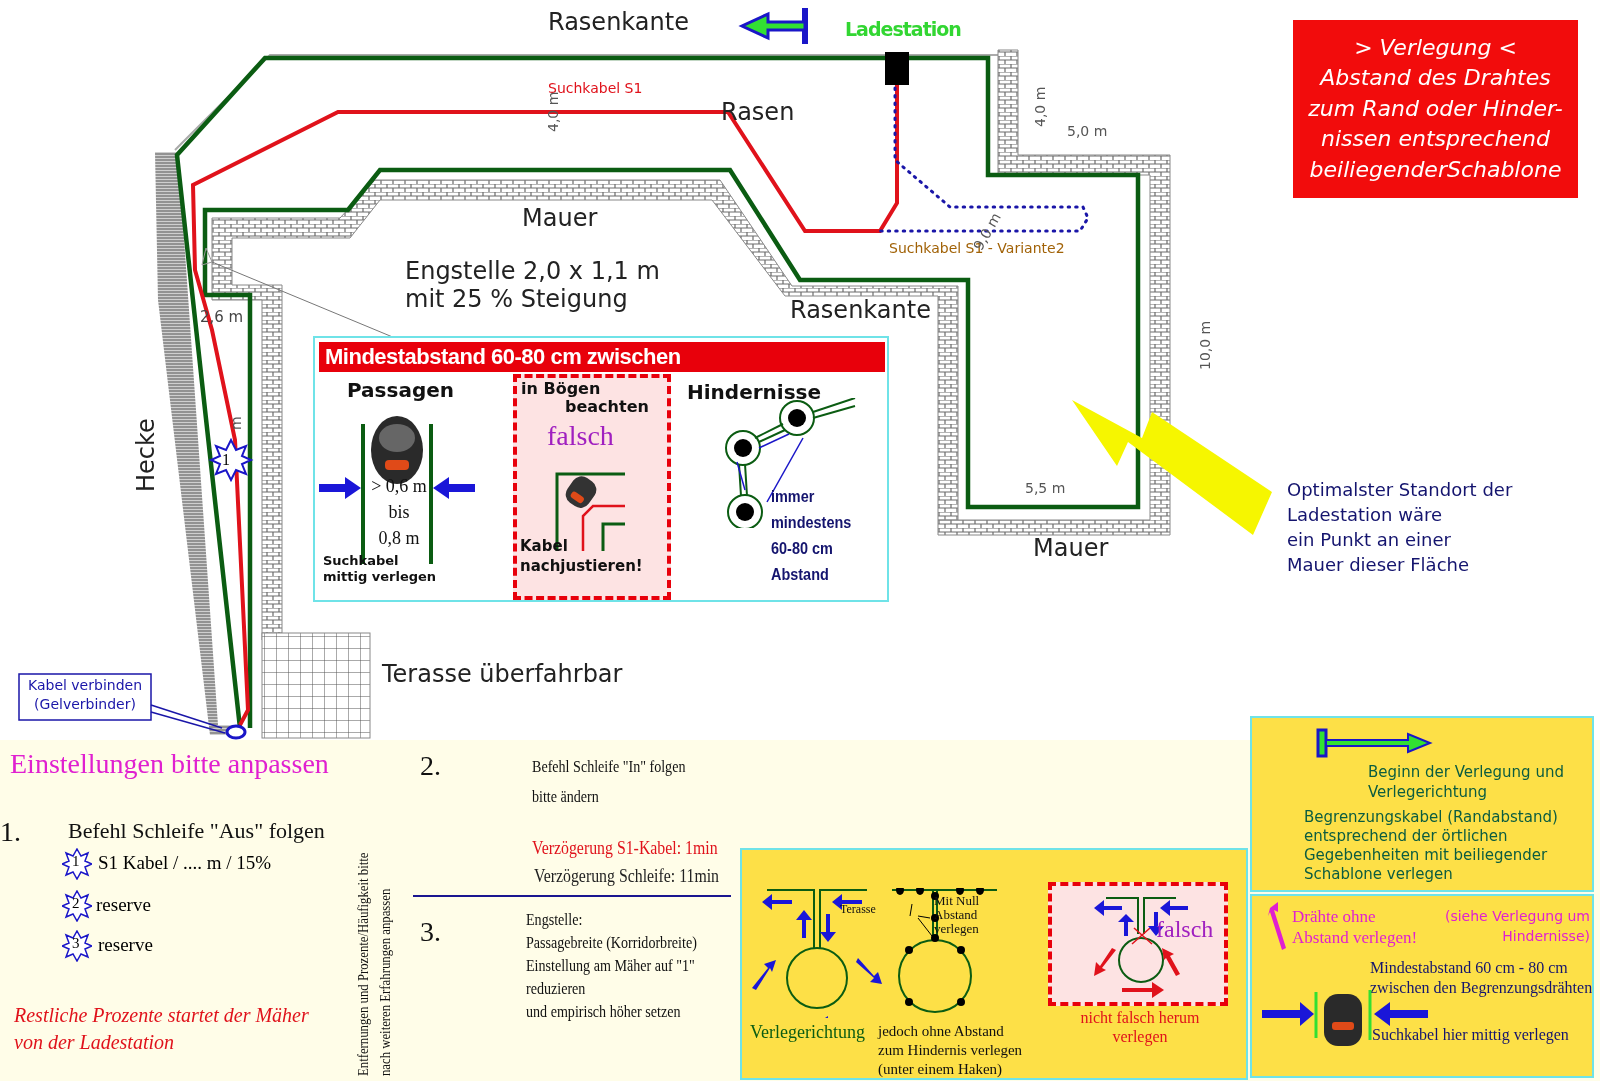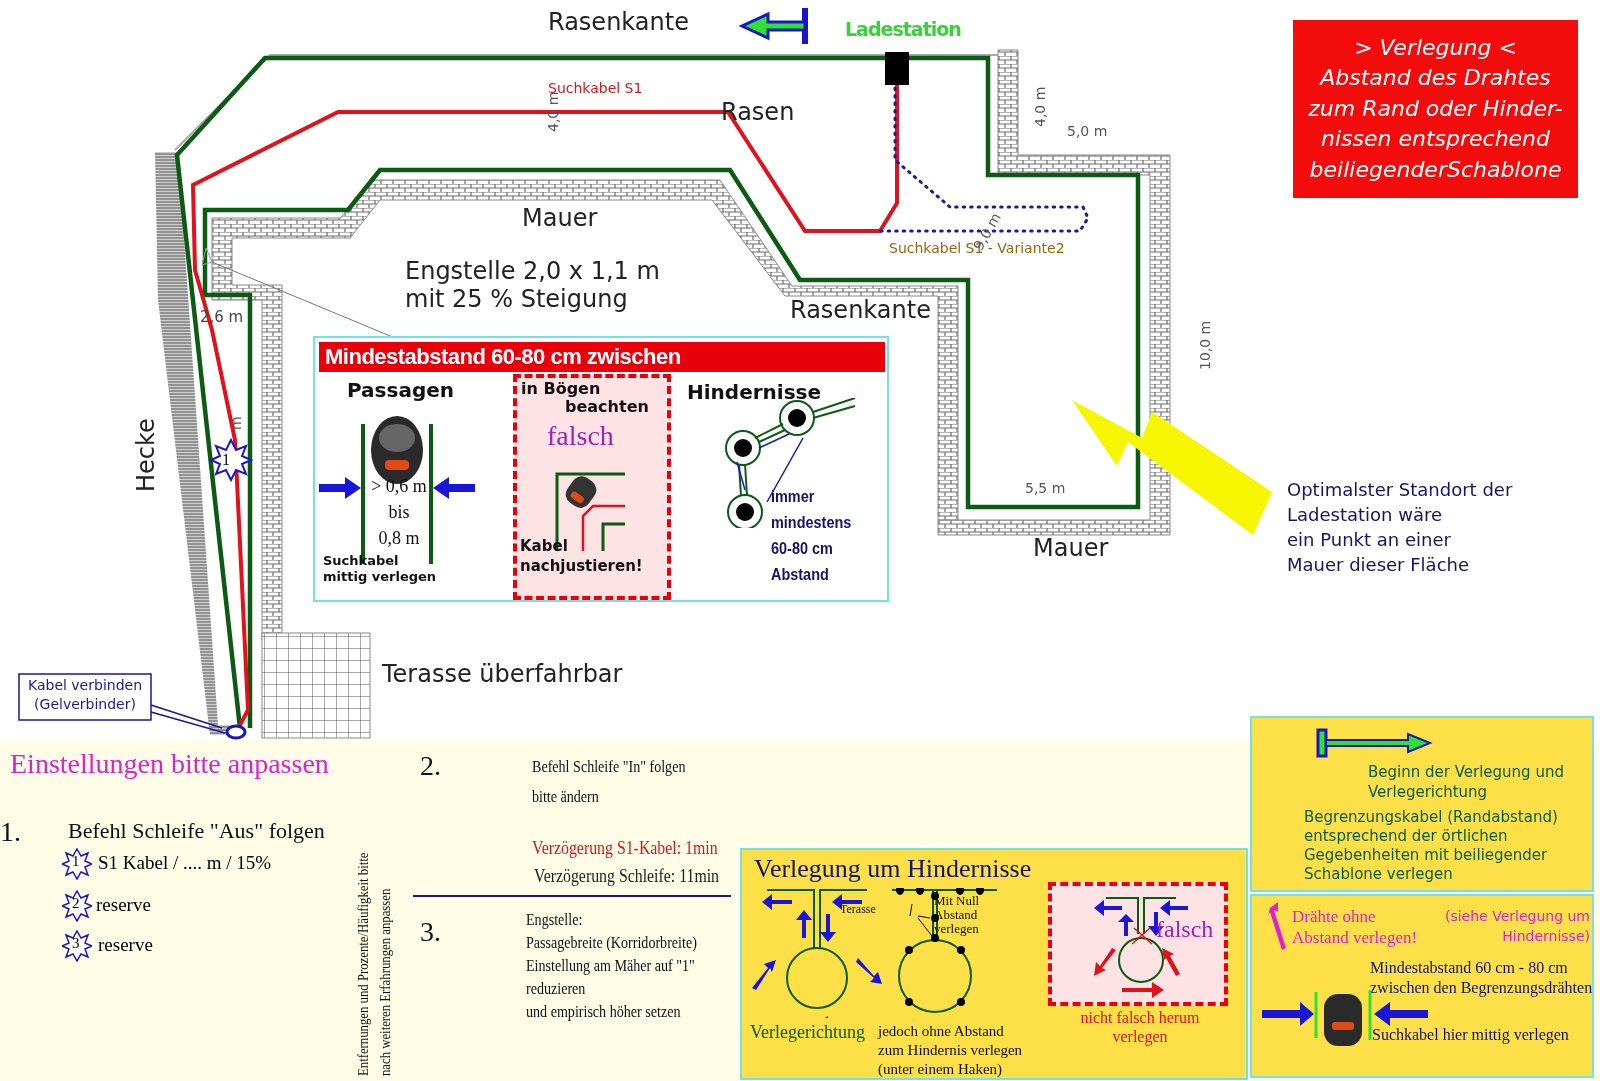--- a/index.html
+++ b/index.html
@@ -217,20 +217,22 @@
     <div style="position:relative;height:40px;">
       <svg width="30" height="32" class="abs" style="left:0;top:0;">
           <polygon transform="translate(15,16)" fill="#fff" stroke="#1a16c8" stroke-width="1.5" points="0,-15 4,-8 11,-11 8,-3 15,0 8,3 11,11 4,8 0,15 -4,8 -11,11 -8,3 -15,0 -8,-3 -11,-11 -4,-8"></polygon>
         </svg>
       <span class="abs serif" style="left:10px;top:5px;font-size:15px;">3</span>
       <span class="abs serif" style="left:36px;top:4px;font-size:19px;white-space:nowrap;">reserve</span>
     </div>
   </div>
 
   <div class="lbl serif" style="left:14px;top:262px;font-size:20px;line-height:27px;font-style:italic;color:#e0121b;">
+    <div>Restliche Prozente  startet der Mäher</div>
+    <div>von der Ladestation</div>
   </div>
 
   <div class="lbl serif" style="left:352px;top:336px;font-size:15px;line-height:22px;color:#111;transform:rotate(-90deg) scaleX(0.85);transform-origin:left top;">
     <div>Entfernungen und Prozente/Häufigkeit bitte</div>
     <div>nach weiteren Erfahrungen anpassen</div>
   </div>
 
   <div class="lbl serif" style="left:420px;top:10px;font-size:28px;color:#111;">2.</div>
   <div class="lbl serif" style="left:532px;top:12px;font-size:16px;line-height:30px;color:#111;transform:scaleX(0.88);transform-origin:left;">
     <div>Befehl Schleife "In" folgen</div>
@@ -243,21 +245,20 @@
   <div class="lbl serif" style="left:420px;top:176px;font-size:28px;color:#111;">3.</div>
   <div class="lbl serif" style="left:526px;top:168px;font-size:16px;line-height:23px;color:#111;transform:scaleX(0.88);transform-origin:left;">
     <div>Engstelle:</div>
     <div>Passagebreite (Korridorbreite)</div>
     <div>Einstellung am Mäher auf "1"</div>
     <div>reduzieren</div>
     <div>und empirisch höher setzen</div>
   </div>
 
   <div class="cyan-box" style="left:740px;top:108px;width:504px;height:228px;">
-    <div class="lbl serif" style="left:12px;top:4px;font-size:26px;color:#14146e;">Verlegung um Hindernisse</div>
     <svg class="abs" style="left:0;top:38px;" width="500" height="130">
 
       <g fill="none" stroke="#0b5c12" stroke-width="2">
         <polyline points="25,2 72,2 72,60"></polyline>
           <polyline points="78,60 78,2 125,2"></polyline>
         <circle cx="75" cy="90" r="30"></circle>
       </g>
       <g fill="#1a16d8">
         <polygon points="50,12 30,12 30,6 20,14 30,22 30,16 50,16"></polygon>
         <polygon points="120,12 100,12 100,6 90,14 100,22 100,16 120,16"></polygon>

